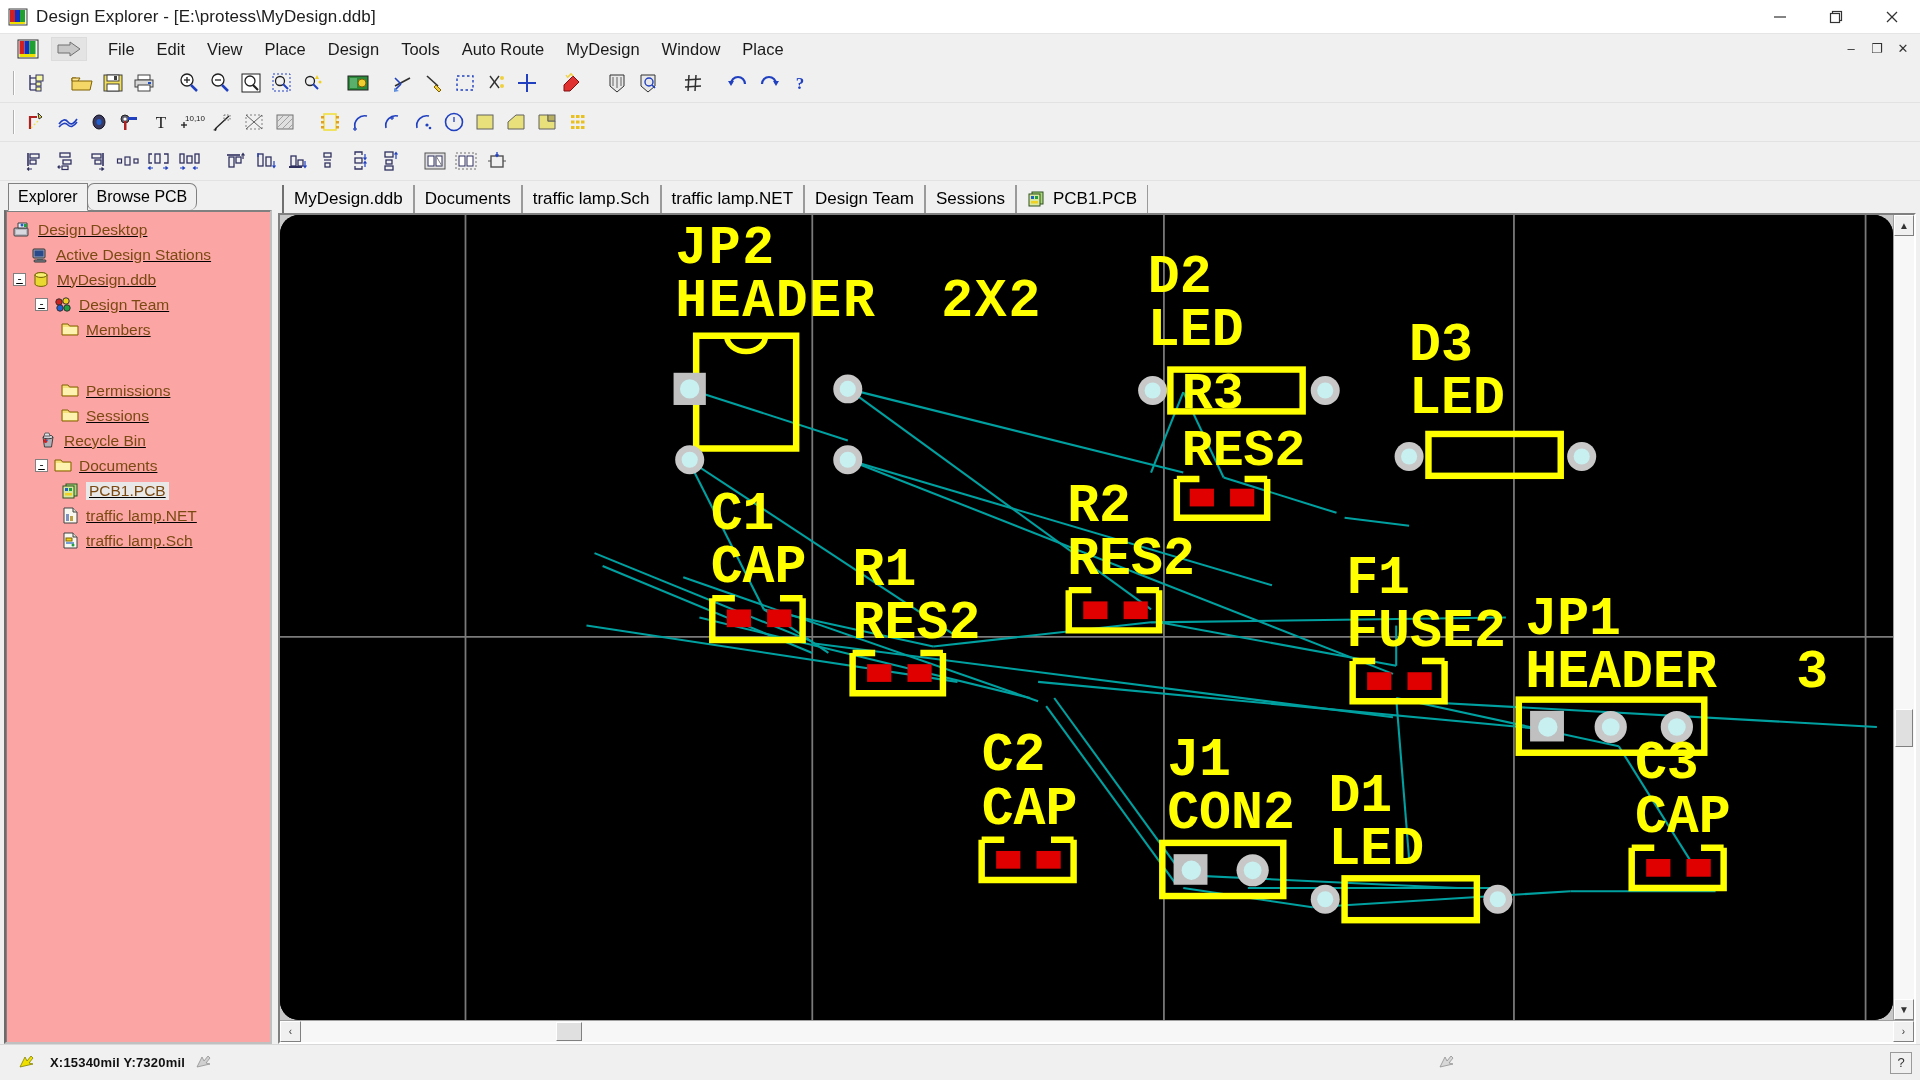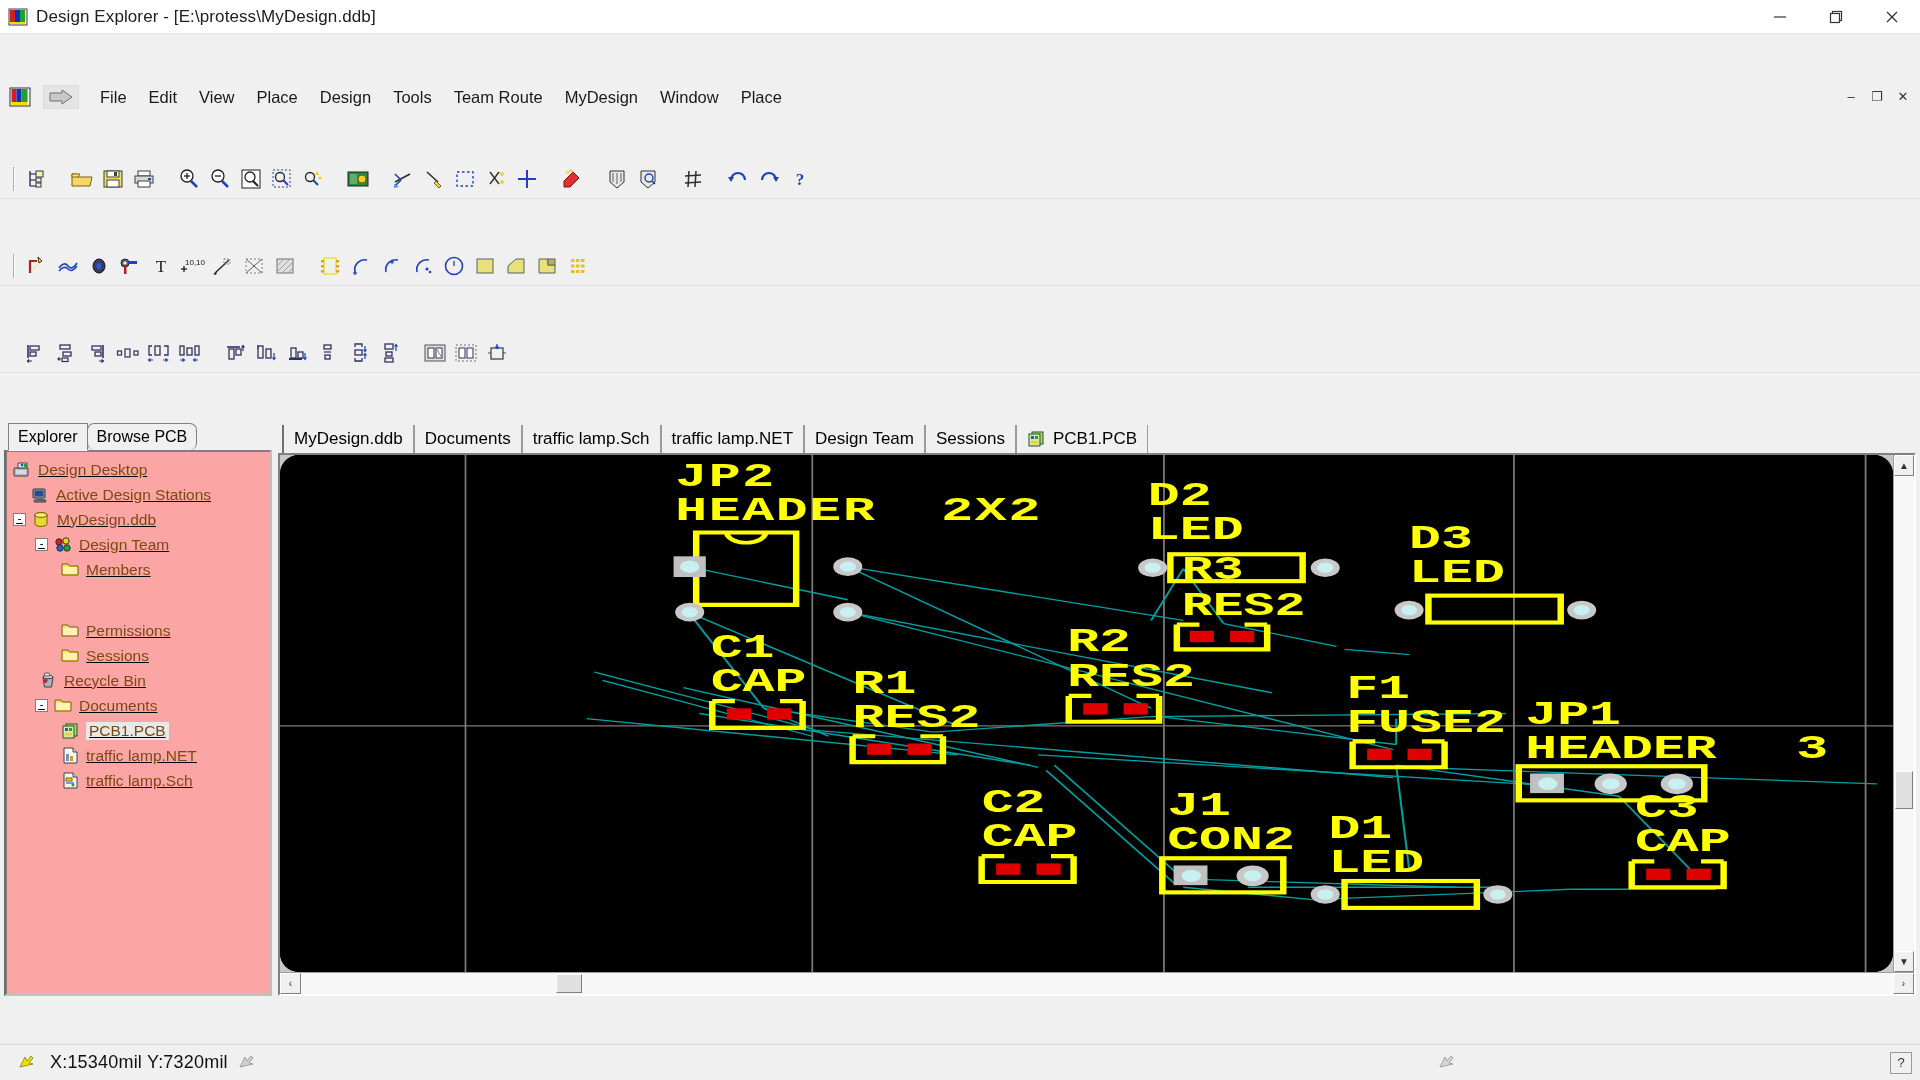--- a/index.html
+++ b/index.html
@@ -3,37 +3,38 @@
 <meta charset="utf-8">
 <style>
   * { box-sizing: border-box; }
   html, body {
     margin: 0; padding: 0;
     width: 1920px; height: 1080px;
     overflow: hidden;
     font-family: "Liberation Sans", sans-serif;
     background: #f0f0f0;
   }
-  #app { width: 1920px; height: 1080px; display: flex; flex-direction: column; background:#f0f0f0;gap:48px; }
+  #app { width: 1920px; height: 1080px; display: flex; flex-direction: column; background:#f0f0f0; }
 
   
   .titlebar {
     height: 34px; background: #ffffff; display: flex; align-items: center;
     border-bottom: 1px solid #e5e5e5; flex: none;
   }
   .tb-icon { width: 20px; height: 20px; margin-left: 8px; margin-right: 8px; position: relative; flex:none;}
   .tb-title { font-size: 17px; color: #202020; letter-spacing: 0.1px; white-space: nowrap;}
   .tb-spacer { flex: 1; }
   .tb-btn { width: 56px; height: 33px; display: flex; align-items: center; justify-content: center; color:#333; }
   .tb-btn svg { display:block; }
 
   
   .menubar {
     height: 30px; background: #f0f0f0; display: flex; align-items: center; flex:none;
     position: relative;
+    padding-left: 8px;
   }
   .menu-appicon { width: 22px; height: 22px; margin-left: 9px; margin-right: 12px; position: relative; flex:none;}
   .menu-dropicon {
     width: 36px; height: 24px; margin-right: 10px; display:flex; align-items:center; justify-content:center;
     background: #e4e4e4; border: 1px solid #dcdcdc; flex:none;
   }
   .menu-item {
     font-size: 16.5px; color: #1a1a1a; padding: 2px 11px; white-space: nowrap; line-height: 22px;
   }
   .menu-right { position: absolute; right: 4px; top: 3px; display: flex; gap: 0px; }
@@ -134,21 +135,21 @@
     clip-path: polygon(7px 0, 100% 0, calc(100% - 7px) 100%, 0 100%);
     position: relative;
   }
   .ltab.active { text-decoration: underline; }
 
   
   .statusbar {
     height: 36px; background: #f0f0f0; display: flex; align-items: center; flex: none;
     border-top: 1px solid #d8d8d8; padding: 0 8px;
   }
-  .status-coord { font-size: 18px; color: #111; font-weight: normal; letter-spacing: 0.2px; }
+  .status-coord { font-size: 13px; color: #111; font-weight: bold; letter-spacing: 0.2px; }
   .cursor-ico { width: 22px; height: 16px; margin: 0 10px; position: relative; flex:none; }
   .help-box {
     margin-left: auto; width: 22px; height: 22px; border: 1px solid #9a9a9a; background:#f0f0f0;
     display:flex; align-items:center; justify-content:center; font-size:13px; color:#333;
   }
 </style>
 </head>
 <body>
 
 <div id="app">
@@ -198,21 +199,21 @@
       <svg width="24" height="16" viewBox="0 0 24 16">
         <polygon points="1,4 13,4 13,1 23,8 13,15 13,12 1,12" fill="#c8c8c8" stroke="#707070"></polygon>
       </svg>
     </div>
     <div class="menu-item">File</div>
     <div class="menu-item">Edit</div>
     <div class="menu-item">View</div>
     <div class="menu-item">Place</div>
     <div class="menu-item">Design</div>
     <div class="menu-item">Tools</div>
-    <div class="menu-item">Team Route</div>
+    <div class="menu-item">Auto Route</div>
     <div class="menu-item">MyDesign</div>
     <div class="menu-item">Window</div>
     <div class="menu-item">Place</div>
     <div class="menu-right">
       <div class="mini-btn">–</div>
       <div class="mini-btn">❐</div>
       <div class="mini-btn">✕</div>
     </div>
   </div>
 

